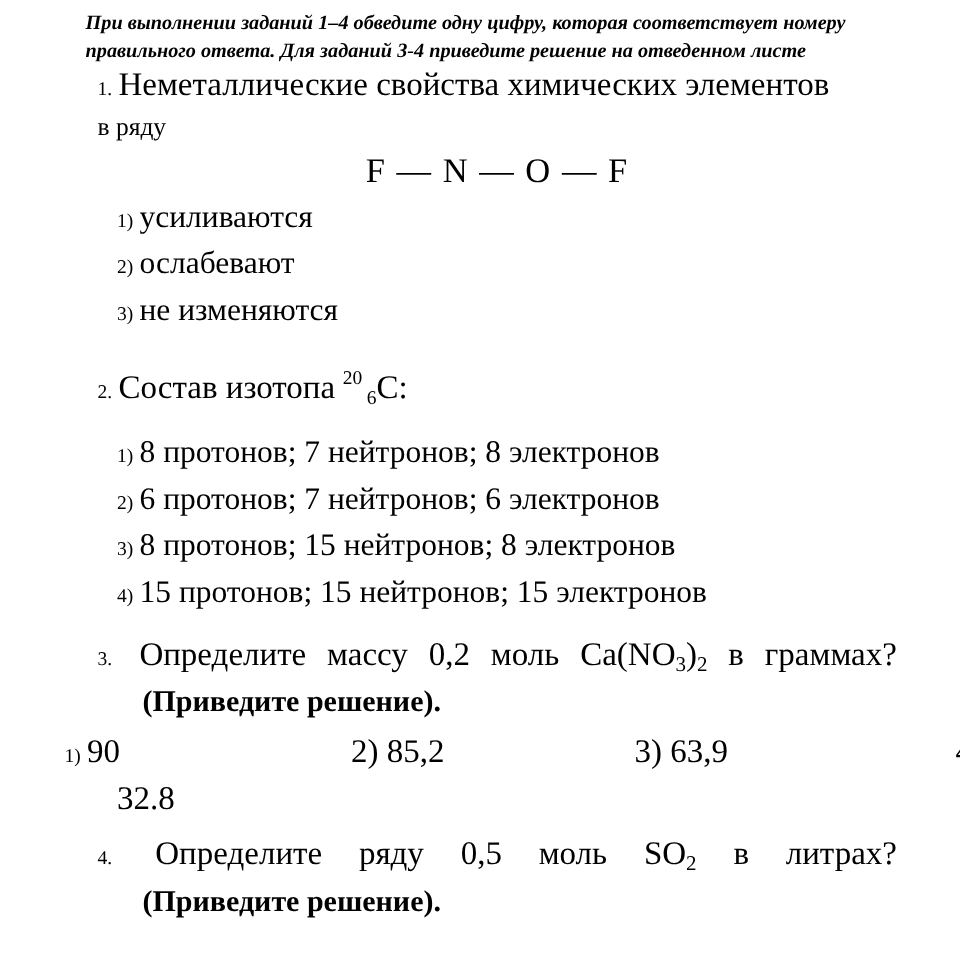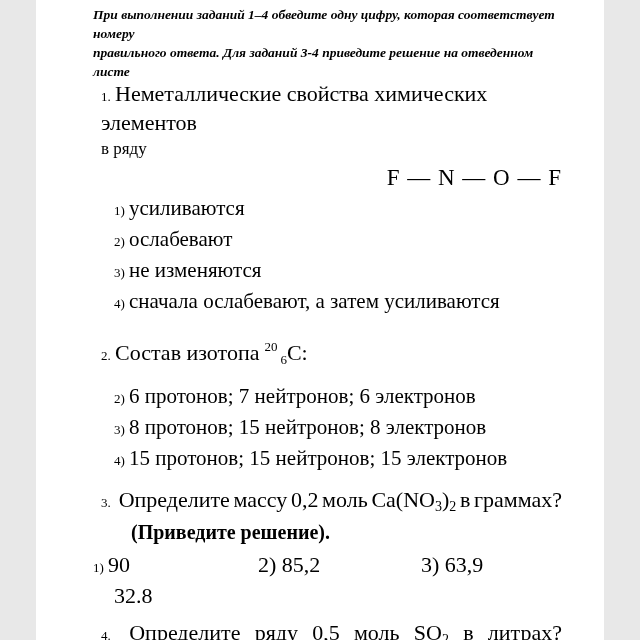--- a/index.html
+++ b/index.html
@@ -1,18 +1,18 @@
 <!DOCTYPE html>
 <html><head>
 <meta charset="utf-8">
 <style>
   html, body { margin: 0; padding: 0; background: #e8e8e8; }
   .page {
     position: relative;
-    width: 568px; height: 640px;
+    width: 640px; height: 640px;
     margin: 0 auto;
     background: #ffffff;
     color: #000000;
     font-family: "Liberation Serif", serif;
     overflow: hidden;
     box-sizing: border-box;
   }
   
   .instructions {
     margin: 5px 45px 0 57px;
@@ -28,21 +28,21 @@
     display: inline-block;
     min-width: 14px;
     flex: 0 0 auto;
   }
   .q-line1 { font-size: 22px; line-height: 26px; }
   .q-line2 { font-size: 17px; line-height: 26px; }
   .formula {
     font-size: 23px;
     line-height: 28px;
     margin-top: 2px;
-    text-align: right;
+    text-align: center;
     letter-spacing: 1px;
   }
   .options { margin-top: 2px; }
   .opt { font-size: 21px; line-height: 28px; margin-left: 13px; }
   .omark { font-size: 13px; display: inline-block; min-width: 15px; }
   sup.iso { font-size: 13px; vertical-align: 9px; margin-left: 5px; }
   sub.iso { font-size: 13px; vertical-align: -4px; margin-left: 3px; }
   sub.chem { font-size: 14px; vertical-align: -4px; line-height: 0; }
   .q2-head { font-size: 22px; line-height: 30px; margin-top: 14px; }
   .q2 .options { margin-top: 7px; }
@@ -57,26 +57,27 @@
   .q3 .jrow { margin-top: 11px; }
   .q4 .jrow { margin-top: 9px; }
   .note-line {
     font-size: 20px;
     line-height: 30px;
     font-weight: 700;
     margin-left: 30px;
   }
   
   .answer-row {
-    margin-left: 57px;
+    margin-left: 43px;
     margin-top: 4px;
     display: grid;
     grid-template-columns: 165px 163px 188px auto;
     font-size: 22px;
     line-height: 28px;
+    gap: 26px;
   }
   .answer-wrap {
     margin-left: 78px;
     font-size: 22px;
     line-height: 28px;
   }
 </style>
 </head>
 <body>
 
@@ -96,31 +97,31 @@
     <div class="options">
       <div class="opt">
         <span class="omark">1)</span><span>усиливаются</span>
       </div>
       <div class="opt">
         <span class="omark">2)</span><span>ослабевают</span>
       </div>
       <div class="opt">
         <span class="omark">3)</span><span>не изменяются</span>
       </div>
-      <div class="opt">
-        <span class="omark">4)</span><span>сначала ослабевают, а затем усиливаются</span>
-      </div>
     </div>
   </div>
 
   <div class="q-block q2">
     <div class="q2-head">
       <span class="qnum">2.</span><span>Состав изотопа</span><sup class="iso">20</sup><sub class="iso">6</sub><span>C:</span>
     </div>
     <div class="options">
+      <div class="opt">
+        <span class="omark">1)</span><span>8 протонов; 7 нейтронов; 8 электронов</span>
+      </div>
       <div class="opt">
         <span class="omark">2)</span><span>6 протонов; 7 нейтронов; 6 электронов</span>
       </div>
       <div class="opt">
         <span class="omark">3)</span><span>8 протонов; 15 нейтронов; 8 электронов</span>
       </div>
       <div class="opt">
         <span class="omark">4)</span><span>15 протонов; 15 нейтронов; 15 электронов</span>
       </div>
     </div>

